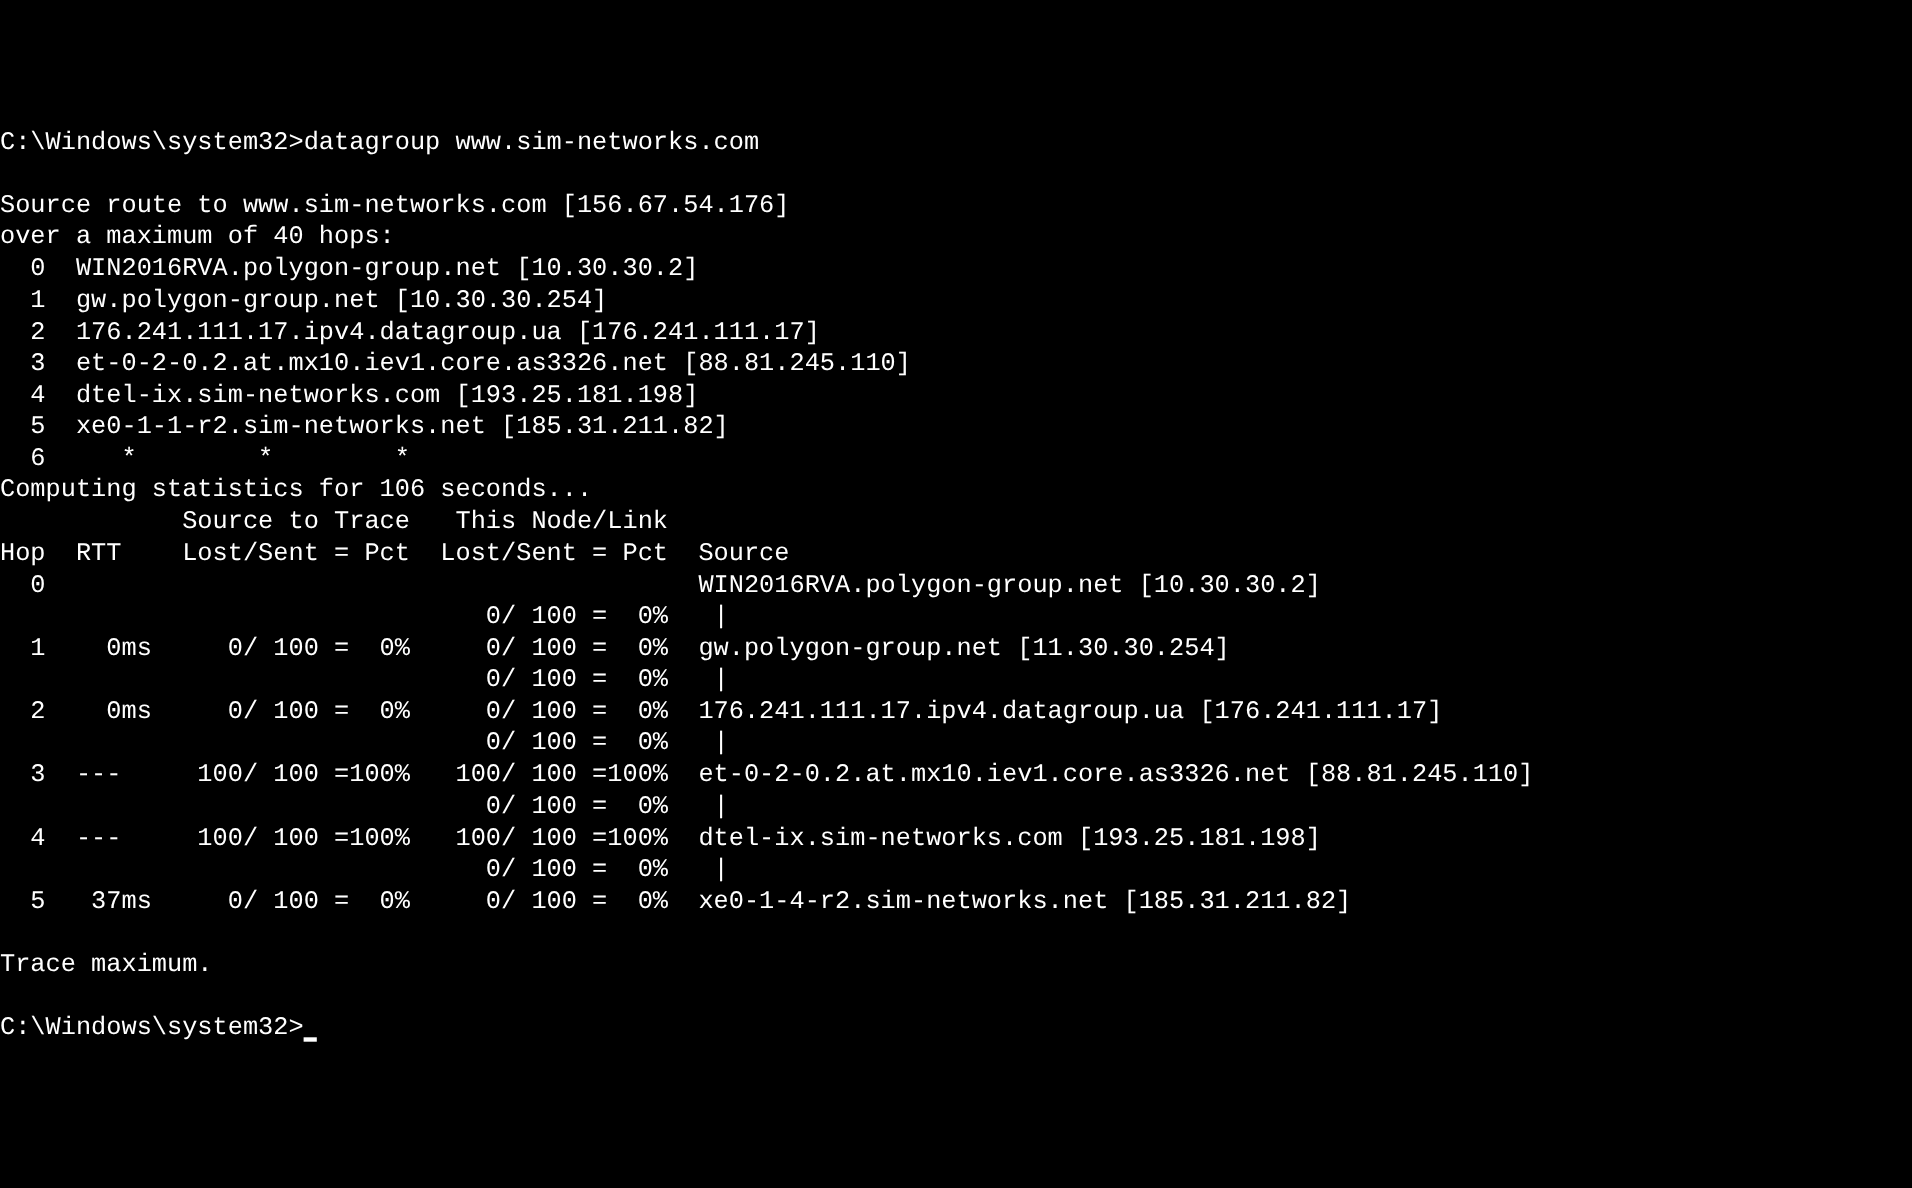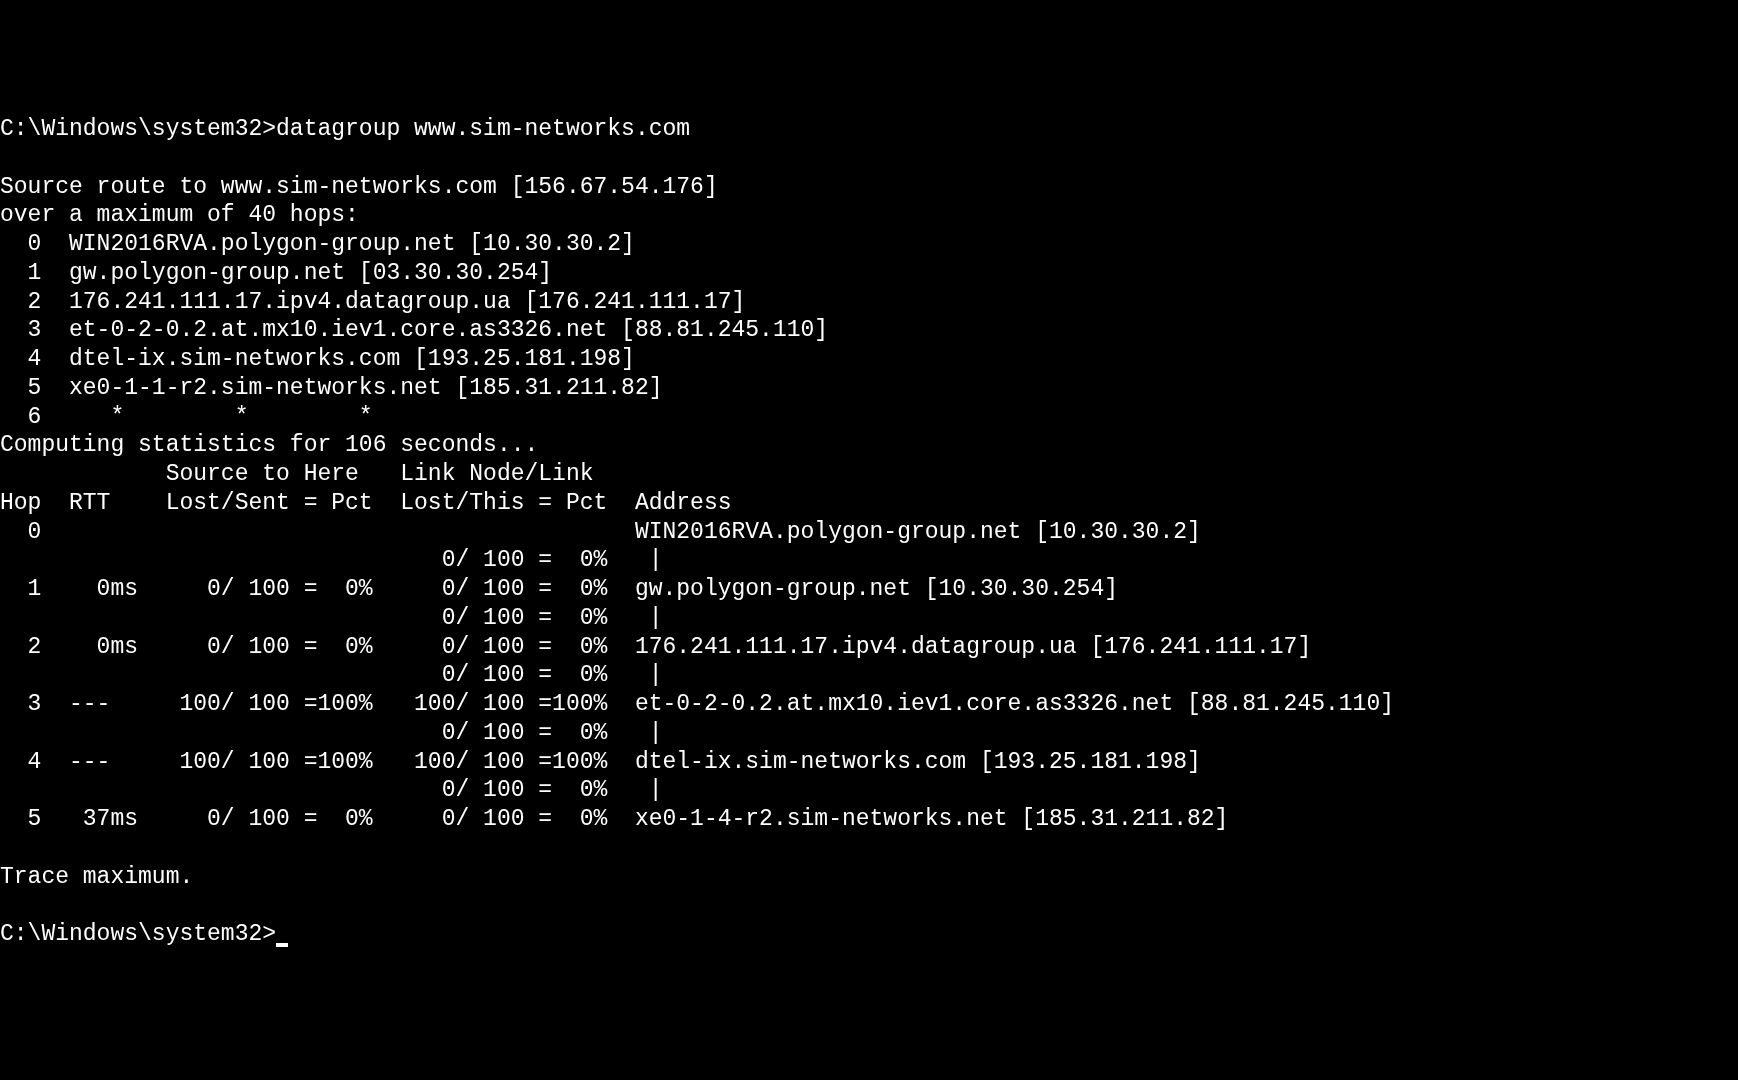--- a/index.html
+++ b/index.html
@@ -31,32 +31,32 @@
 </head>
 <body>
 
 
 
 <div class="terminal"><span>C:\Windows\system32&gt;</span><span>datagroup www.sim-networks.com</span>
 <span></span>
 <span>Source route to www.sim-networks.com [156.67.54.176]</span>
 <span>over a maximum of 40 hops:</span>
 <span>  0  WIN2016RVA.polygon-group.net [10.30.30.2]</span>
-<span>  1  gw.polygon-group.net [03.30.30.254]</span>
+<span>  1  gw.polygon-group.net [10.30.30.254]</span>
 <span>  2  176.241.111.17.ipv4.datagroup.ua [176.241.111.17]</span>
 <span>  3  et-0-2-0.2.at.mx10.iev1.core.as3326.net [88.81.245.110]</span>
 <span>  4  dtel-ix.sim-networks.com [193.25.181.198]</span>
 <span>  5  xe0-1-1-r2.sim-networks.net [185.31.211.82]</span>
 <span>  6     *        *        *</span>
 <span>Computing statistics for 106 seconds...</span>
-<span>            Source to Here   Link Node/Link</span>
-<span>Hop  RTT    Lost/Sent = Pct  Lost/This = Pct  Address</span>
+<span>            Source to Trace   This Node/Link</span>
+<span>Hop  RTT    Lost/Sent = Pct  Lost/Sent = Pct  Source</span>
 <span>  0                                           WIN2016RVA.polygon-group.net [10.30.30.2]</span>
 <span>                                0/ 100 =  0%   |</span>
-<span>  1    0ms     0/ 100 =  0%     0/ 100 =  0%  gw.polygon-group.net [10.30.30.254]</span>
+<span>  1    0ms     0/ 100 =  0%     0/ 100 =  0%  gw.polygon-group.net [11.30.30.254]</span>
 <span>                                0/ 100 =  0%   |</span>
 <span>  2    0ms     0/ 100 =  0%     0/ 100 =  0%  176.241.111.17.ipv4.datagroup.ua [176.241.111.17]</span>
 <span>                                0/ 100 =  0%   |</span>
 <span>  3  ---     100/ 100 =100%   100/ 100 =100%  et-0-2-0.2.at.mx10.iev1.core.as3326.net [88.81.245.110]</span>
 <span>                                0/ 100 =  0%   |</span>
 <span>  4  ---     100/ 100 =100%   100/ 100 =100%  dtel-ix.sim-networks.com [193.25.181.198]</span>
 <span>                                0/ 100 =  0%   |</span>
 <span>  5   37ms     0/ 100 =  0%     0/ 100 =  0%  xe0-1-4-r2.sim-networks.net [185.31.211.82]</span>
 <span></span>
 <span>Trace maximum.</span>

